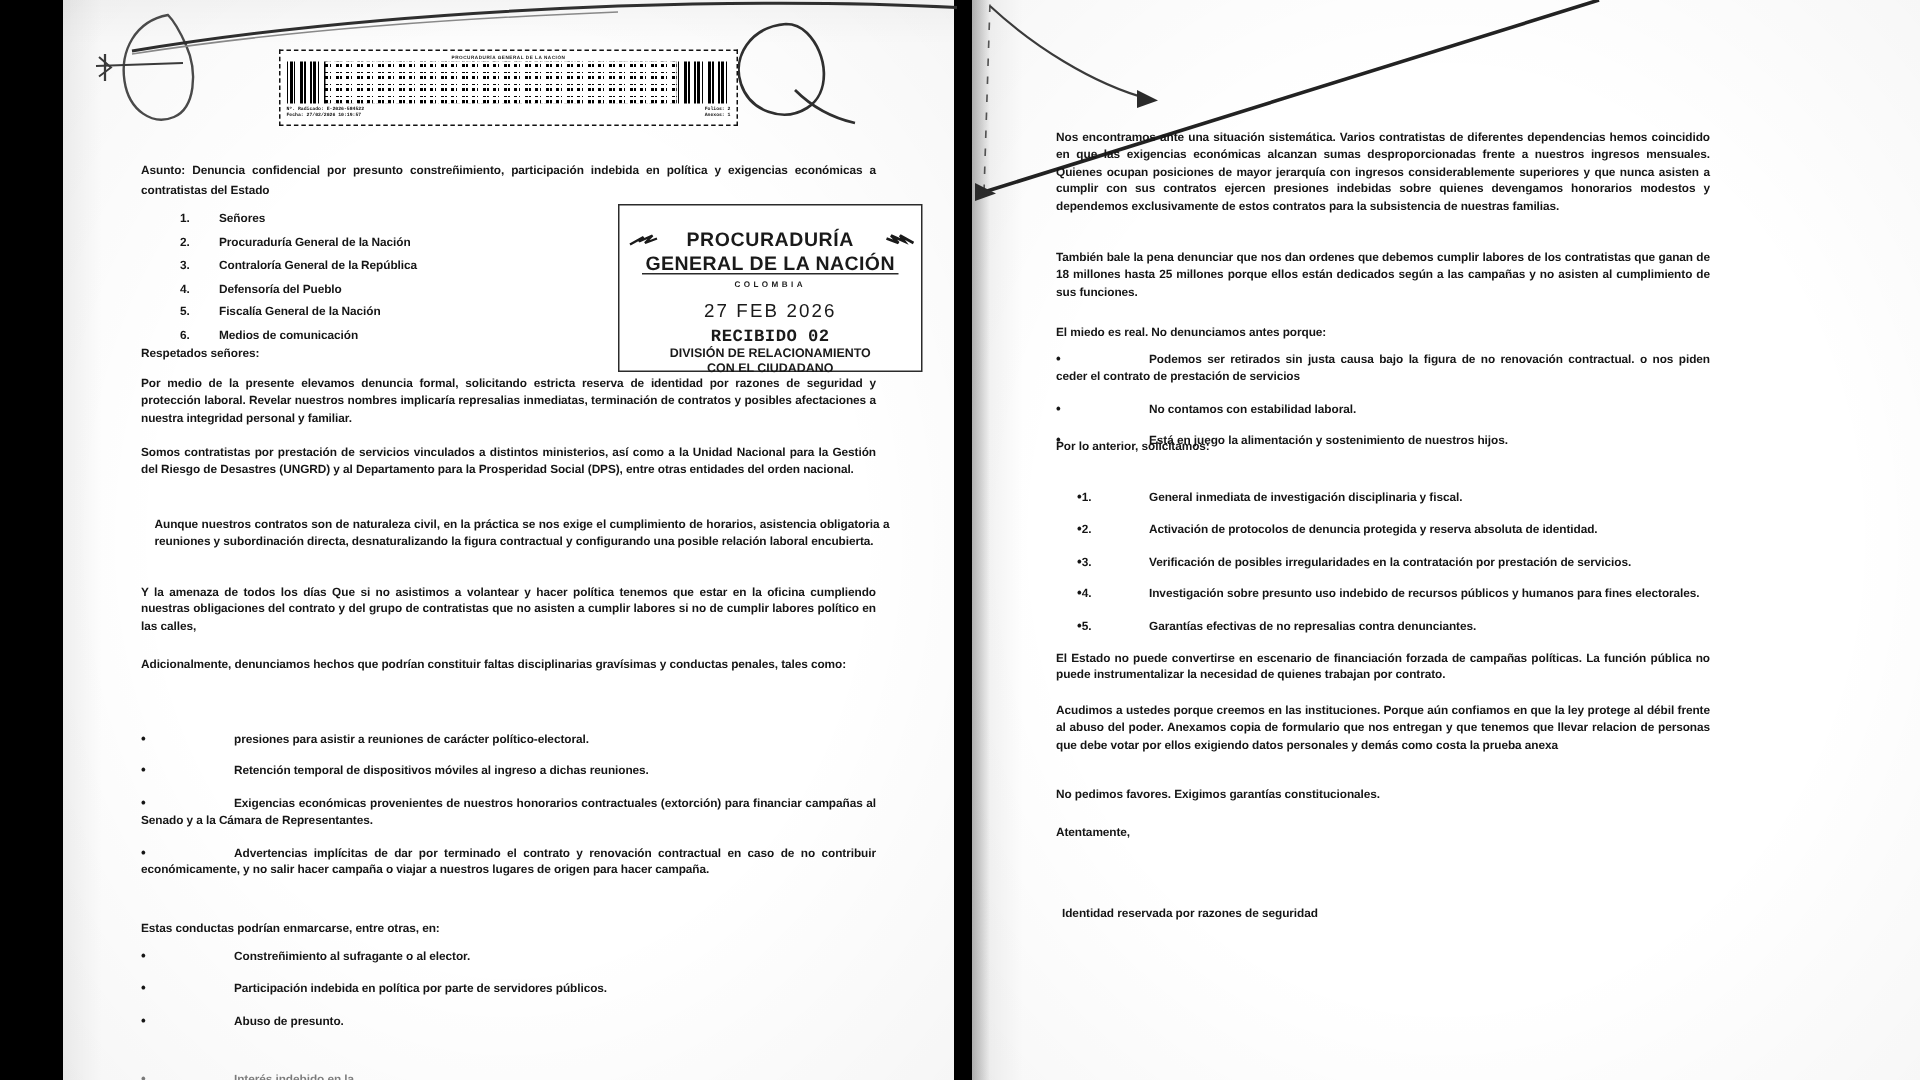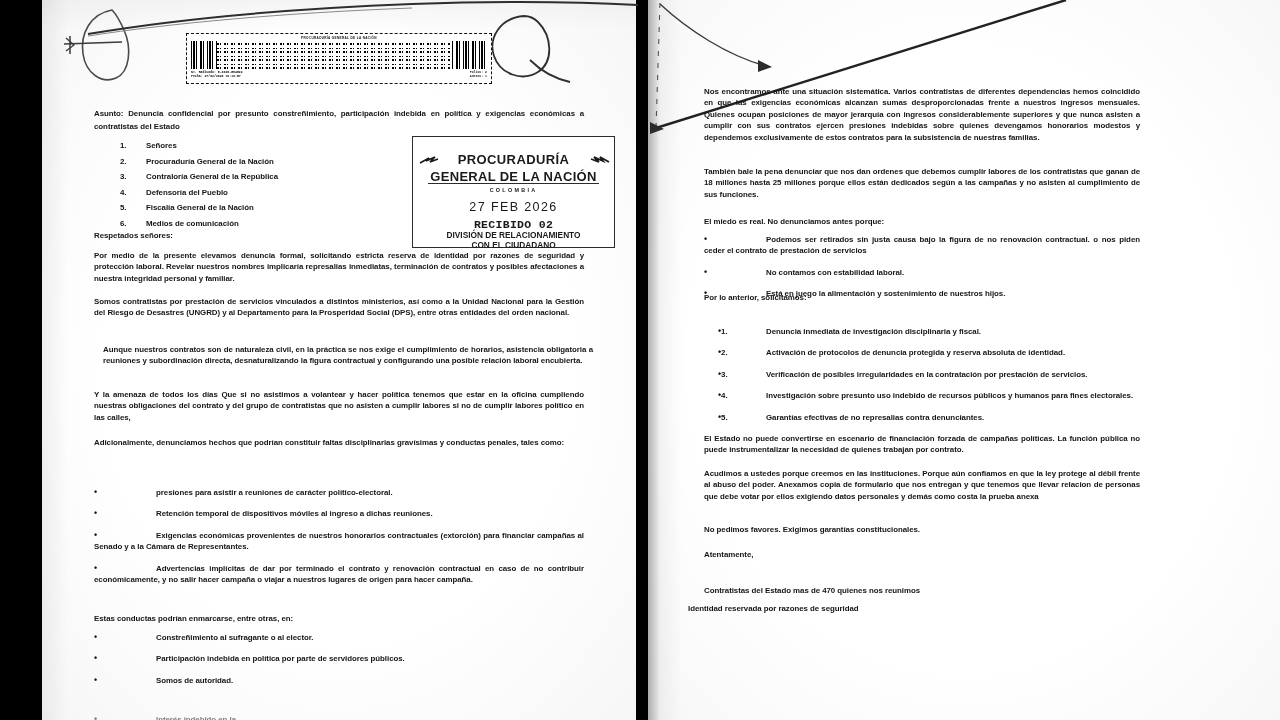--- a/index.html
+++ b/index.html
@@ -236,21 +236,21 @@
       <li><span class="dot"></span><span>Retención temporal de dispositivos móviles al ingreso a dichas reuniones.</span></li>
       <li><span class="dot"></span><span>Exigencias económicas provenientes de nuestros honorarios contractuales (extorción) para financiar campañas al Senado y a la Cámara de Representantes.</span></li>
       <li><span class="dot"></span><span>Advertencias implícitas de dar por terminado el contrato y renovación contractual en caso de no contribuir económicamente, y no salir hacer campaña o viajar a nuestros lugares de origen para hacer campaña.</span></li>
     </ul>
 
     <div class="txt nj" style="left:52px;top:613px;width:420px;">Estas conductas podrían enmarcarse, entre otras, en:</div>
 
     <ul class="bul txt" style="left:52px;top:632px;width:490px;">
       <li><span class="dot"></span><span>Constreñimiento al sufragante o al elector.</span></li>
       <li><span class="dot"></span><span>Participación indebida en política por parte de servidores públicos.</span></li>
-      <li><span class="dot"></span><span>Somos de autoridad.</span></li>
+      <li><span class="dot"></span><span>Abuso de presunto.</span></li>
       <li style="opacity:.55;margin-top:28px;"><span class="dot"></span><span>Interés indebido en la</span></li>
     </ul>
 
     <div id="footer-artifact"></div>
   </div>
 
   <div class="sheet" id="sheet-right">
     <div class="paper-wash"></div>
 
     <svg class="pen" style="left:0px;top:0px;" width="420" height="180" viewBox="0 0 420 180">
@@ -268,31 +268,30 @@
 
     <ul class="bul txt" style="left:56px;top:234px;width:436px;">
       <li><span class="dot"></span><span>Podemos ser retirados sin justa causa bajo la figura de no renovación contractual. o nos piden ceder el contrato de prestación de servicios</span></li>
       <li><span class="dot"></span><span>No contamos con estabilidad laboral.</span></li>
       <li><span class="dot"></span><span>Está en juego la alimentación y sostenimiento de nuestros hijos.</span></li>
     </ul>
 
     <div class="txt nj" style="left:56px;top:292px;width:300px;">Por lo anterior, solicitamos:</div>
 
     <ul class="bul txt" style="left:56px;top:326px;width:436px;">
-      <li><span class="dot" style="text-indent:14px;">1.</span><span>Denuncia inmediata de investigación disciplinaria y fiscal.</span></li>
+      <li><span class="dot" style="text-indent:14px;">1.</span><span>General inmediata de investigación disciplinaria y fiscal.</span></li>
       <li><span class="dot" style="text-indent:14px;">2.</span><span>Activación de protocolos de denuncia protegida y reserva absoluta de identidad.</span></li>
       <li><span class="dot" style="text-indent:14px;">3.</span><span>Verificación de posibles irregularidades en la contratación por prestación de servicios.</span></li>
       <li><span class="dot" style="text-indent:14px;">4.</span><span>Investigación sobre presunto uso indebido de recursos públicos y humanos para fines electorales.</span></li>
       <li><span class="dot" style="text-indent:14px;">5.</span><span>Garantías efectivas de no represalias contra denunciantes.</span></li>
     </ul>
 
     <div class="txt" style="left:56px;top:433px;width:436px;">El Estado no puede convertirse en escenario de financiación forzada de campañas políticas. La función pública no puede instrumentalizar la necesidad de quienes trabajan por contrato.</div>
     <div class="txt" style="left:56px;top:468px;width:436px;">Acudimos a ustedes porque creemos en las instituciones. Porque aún confiamos en que la ley protege al débil frente al abuso del poder. Anexamos copia de formulario que nos entregan y que tenemos que llevar relacion de personas que debe votar por ellos exigiendo datos personales y demás como costa la prueba anexa</div>
     <div class="txt nj" style="left:56px;top:524px;width:436px;">No pedimos favores. Exigimos garantías constitucionales.</div>
 
     <div class="txt nj" style="left:56px;top:549px;width:200px;">Atentamente,</div>
 
-    <div class="txt nj" style="left:56px;top:585px;width:380px;">Contratistas del Estado mas de 470 quienes nos reunimos</div>
-    <div class="txt nj" style="left:40px;top:603px;width:380px;">Identidad reservada por razones de seguridad</div>
+    <div class="txt nj" style="left:60px;top:603px;width:380px;">Identidad reservada por razones de seguridad</div>
   </div>
 
   <div id="right-edge-strip"></div>
 </div>
 
 </body></html>

